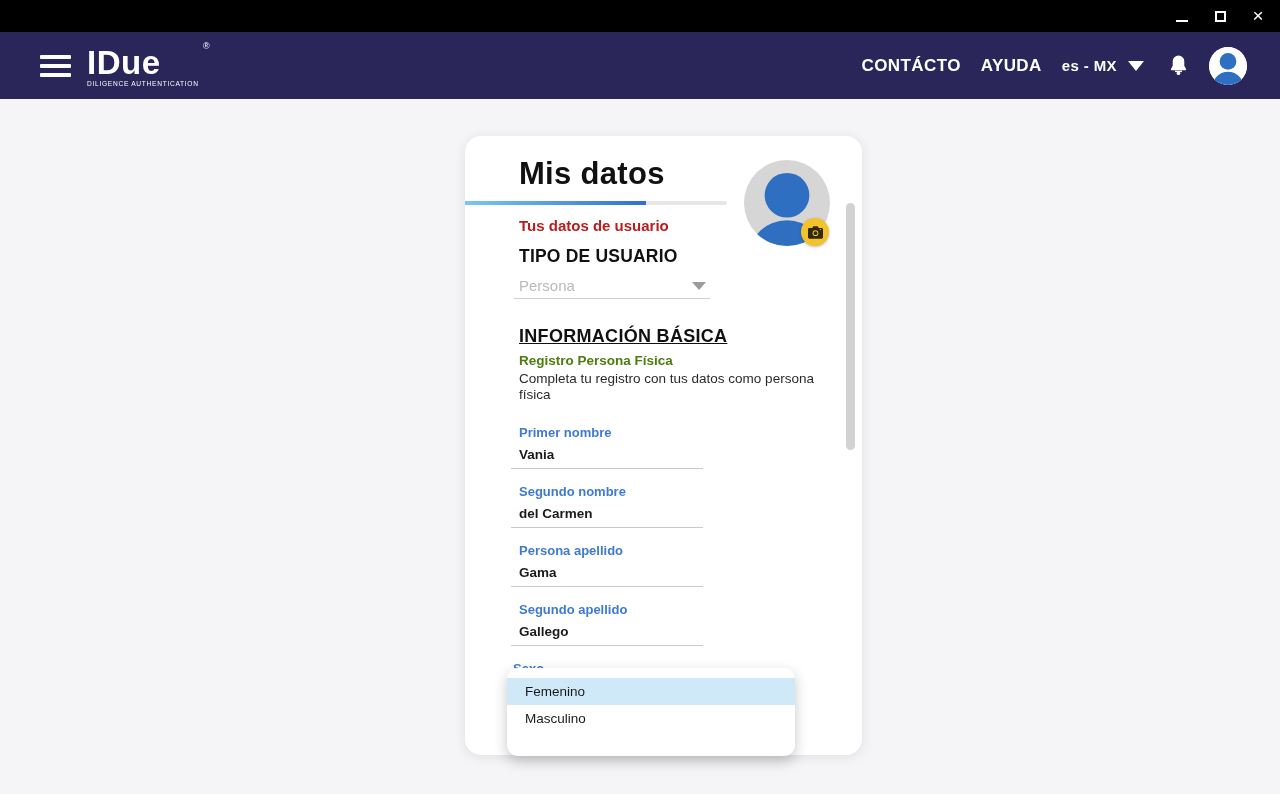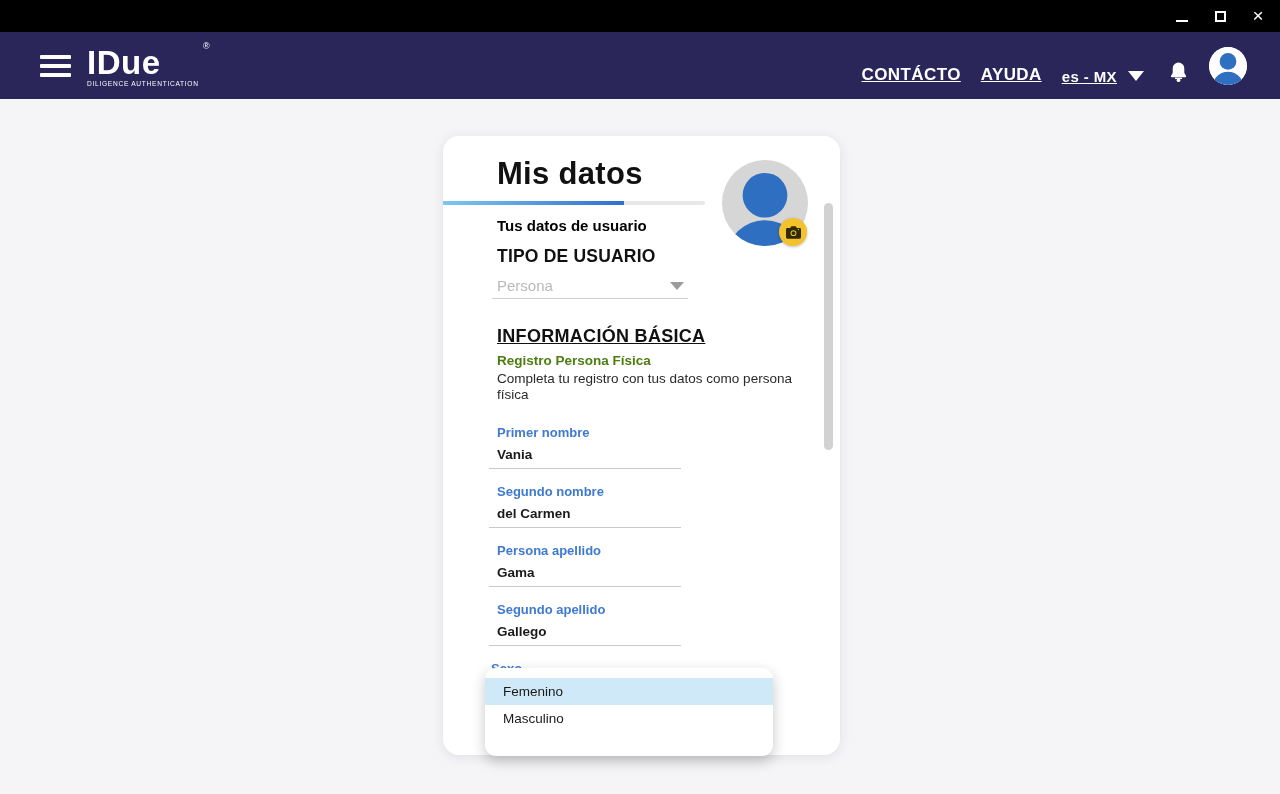--- a/index.html
+++ b/index.html
@@ -20,47 +20,47 @@
   .navbar {
     height: 67px; background: #2b265a; display: flex; align-items: center;
     padding: 0 33px 0 40px; color: #fff;
   }
   .hamburger { width: 31px; display: flex; flex-direction: column; gap: 5px; cursor: pointer; margin-right: 16px; }
   .hamburger div { height: 4px; background: #fff; border-radius: 1px; }
   .logo { position: relative; line-height: 1; margin-top: 2px; }
   .logo-text { font-size: 33px; font-weight: bold; letter-spacing: 0.5px; }
   .logo-reg { position: absolute; top: -4px; right: -11px; font-size: 9px; }
   .logo-sub { font-size: 6.6px; letter-spacing: 0.72px; margin-top: 2px; white-space: nowrap; }
-  .nav-right { margin-left: auto; display: flex; align-items: flex-end; gap: 20px; text-decoration: underline; }
+  .nav-right { margin-left: auto; display: flex; align-items: center; gap: 20px; }
   .nav-link { font-size: 17px; font-weight: 600; letter-spacing: 0.4px; cursor: pointer; }
   .lang { display: flex; align-items: center; gap: 11px; cursor: pointer; }
   .lang-label { font-size: 15px; font-weight: 600; letter-spacing: 0.4px; }
   .tri-down { width: 0; height: 0; border-left: 8px solid transparent; border-right: 8px solid transparent; border-top: 10px solid #fff; }
   .bell-btn { cursor: pointer; display: flex; align-items: center; margin-left: 4px; }
   .nav-avatar {
     width: 38px; height: 38px; border-radius: 50%; background: #fff; overflow: hidden;
     cursor: pointer; display: block;
   }
 
   
-  .main { position: relative; height: 695px; background: #f5f4f7; }
+  .main { position: relative; height: 695px; background: #f5f4f7; margin-left: 22px; }
   .card {
     position: absolute; left: 443px; top: 37px; width: 397px; height: 619px;
     background: #fff; border-radius: 16px;
     box-shadow: 0 2px 12px rgba(40, 40, 70, 0.10);
   }
   .card-title { font-size: 31px; font-weight: bold; color: #111; margin: 20px 0 0 54px; line-height: 36px; letter-spacing: 0.3px; }
 
   .progress-track {
     position: absolute; left: 0; top: 65px; width: 262px; height: 4px;
     background: #e7e7e7; border-radius: 0 2px 2px 0;
   }
   .progress-fill { height: 100%; background: linear-gradient(90deg, #7cc7ef, #2f6fd0); }
 
-  .card-subtitle { font-size: 15px; font-weight: 600; color: #000000; margin: 25px 0 0 54px; line-height: 18px; }
+  .card-subtitle { font-size: 15px; font-weight: 600; color: #b91c1c; margin: 25px 0 0 54px; line-height: 18px; }
   .usertype-heading { font-size: 17.5px; font-weight: 600; color: #111; margin: 11px 0 0 54px; line-height: 20px; letter-spacing: 0.2px; }
 
   .select-line {
     margin: 11px 0 0 49px; width: 196px; border-bottom: 1px solid #cfcfcf;
     padding: 0 4px 3px 5px; display: flex; align-items: center; justify-content: space-between;
     cursor: default;
   }
   .select-value { font-size: 15px; color: #b9b9b9; line-height: 18px; }
   .select-tri { width: 0; height: 0; border-left: 7px solid transparent; border-right: 7px solid transparent; border-top: 8px solid #9b9b9b; }
 

